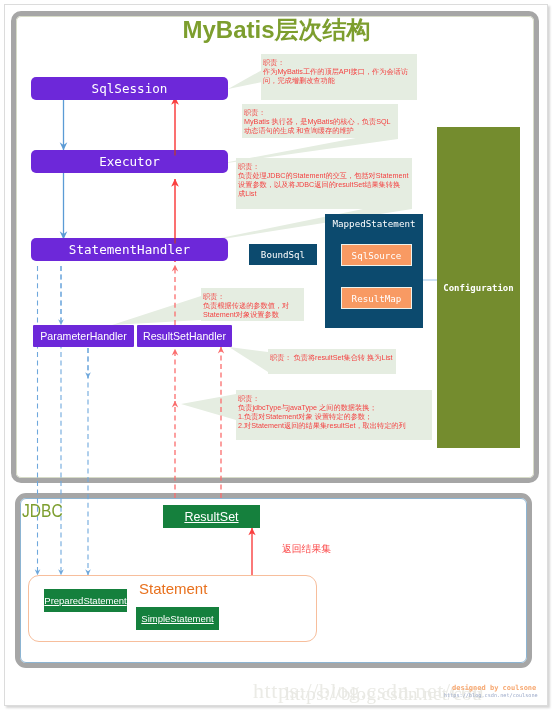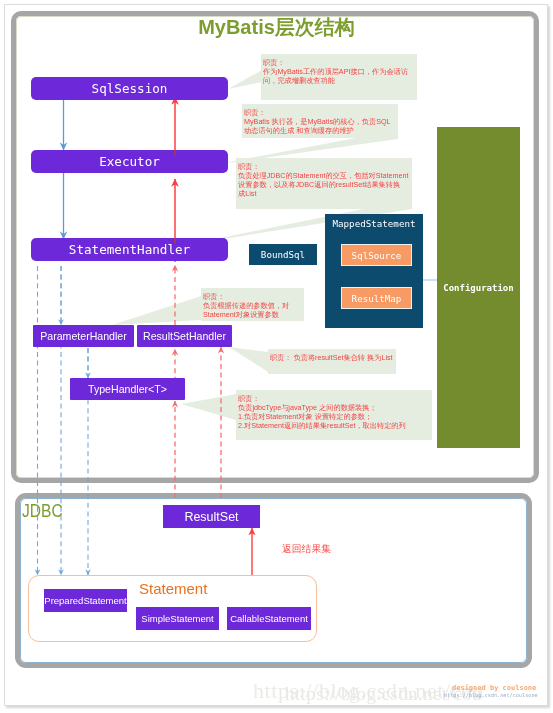--- a/index.html
+++ b/index.html
@@ -12,21 +12,21 @@
          border:1px solid #dcdcdc;box-shadow:1.5px 1.5px 2px rgba(0,0,0,.16);box-sizing:border-box;}
 
   .panel-top{position:absolute;left:11px;top:11px;width:528px;height:472px;
          border:5px solid #a6a6a6;border-radius:10px;box-sizing:border-box;background:#fff;}
   .panel-top-in{position:absolute;left:0;top:0;right:0;bottom:0;border:1px solid #d7dcc8;border-radius:5px;}
   .panel-bot{position:absolute;left:15px;top:493px;width:517px;height:175px;
          border:5px solid #a6a6a6;border-radius:11px;box-sizing:border-box;background:#fff;}
   .panel-bot-in{position:absolute;left:0px;top:0px;right:0px;bottom:0px;border:1.3px solid #8cb4d2;border-radius:6px;background:#fff;box-sizing:border-box;}
 
   .title{position:absolute;left:0;top:14px;width:553px;text-align:center;
-         color:#7d9e2e;font-weight:bold;font-size:20px;letter-spacing:0px;}
+         color:#7d9e2e;font-weight:bold;font-size:24px;letter-spacing:0px;}
 
   .bluebox{position:absolute;background:#6d28d9;border-radius:5px;color:#fff;
            font-family:"DejaVu Sans Mono",monospace;font-size:12.6px;
            display:flex;align-items:center;justify-content:center;}
   .bluebox.sq{border-radius:1px;font-family:"Liberation Sans",sans-serif;font-size:10.6px;}
 
   .greenbox{position:absolute;background:#0c4a6e;color:#fff;
             font-family:"DejaVu Sans Mono",monospace;font-size:9.2px;}
   .orangebox{position:absolute;background:#f89a63;border:1.5px solid #eef3ec;color:#fff;
             font-family:"DejaVu Sans Mono",monospace;font-size:9.2px;
@@ -36,22 +36,22 @@
             display:flex;align-items:center;justify-content:center;}
 
   .callout{position:absolute;background:#e5ede1;color:#f43f3f;font-size:7.2px;
            line-height:9px;padding:4px 3px 4px 2px;box-sizing:border-box;white-space:pre-line;}
 
   .svgl{position:absolute;left:0;top:0;width:553px;height:713px;pointer-events:none;}
 
   .jdbc-label{position:absolute;color:#7d9e2e;font-size:19px;transform:scaleX(0.82);transform-origin:left top;}
   .stmt-box{position:absolute;border:1.2px solid #f7be9c;border-radius:11px;box-sizing:border-box;}
   .stmt-title{position:absolute;color:#e8711e;font-size:15px;font-weight:normal;}
-  .sgreen{position:absolute;background:#6d28d9;color:#fff;font-size:9.5px;
-          display:flex;align-items:center;justify-content:center;}
+  .sgreen{position:absolute;background:#15803d;color:#fff;font-size:9.5px;
+          display:flex;align-items:center;justify-content:center;text-decoration:underline;}
   .redlabel{position:absolute;color:#fb4b4b;font-size:9.8px;}
 
   .wm1{position:absolute;color:#ebebe6;font-size:22px;font-family:"Liberation Serif",serif;letter-spacing:0.6px;white-space:nowrap;}
   .wm1b{position:absolute;color:#e9e9e4;font-size:19px;font-family:"Liberation Serif",serif;letter-spacing:0.4px;white-space:nowrap;}
   .wm2{position:absolute;color:#f7a871;font-size:7px;font-weight:bold;font-family:"DejaVu Sans Mono",monospace;white-space:nowrap;}
   .wm3{position:absolute;color:#9aa8c8;font-size:5.2px;font-family:"DejaVu Sans Mono",monospace;white-space:nowrap;}
 </style>
 </head>
 <body>
 
@@ -112,21 +112,20 @@
     <line x1="418" y1="280" x2="438" y2="280" stroke="#9dc3e6" stroke-width="1"></line>
 
     <line x1="252" y1="576" x2="252" y2="528" stroke="#fa4040" stroke-width="1.4" marker-end="url(#aru)"></line>
   </svg>
 
   <div class="bluebox" style="left:31px;top:77px;width:197px;height:23px;">SqlSession</div>
   <div class="bluebox" style="left:31px;top:150px;width:197px;height:23px;">Executor</div>
   <div class="bluebox" style="left:31px;top:238px;width:197px;height:23px;">StatementHandler</div>
   <div class="bluebox sq" style="left:33px;top:325px;width:101px;height:22px;">ParameterHandler</div>
   <div class="bluebox sq" style="left:137px;top:325px;width:95px;height:22px;">ResultSetHandler</div>
-  <div class="bluebox sq" style="left:70px;top:378px;width:115px;height:22px;">TypeHandler&lt;T&gt;</div>
 
   <svg class="svgl">
     <line x1="175" y1="150" x2="175" y2="155.5" stroke="#b03a42" stroke-width="1.5"></line>
     <line x1="175" y1="238" x2="175" y2="243.5" stroke="#b03a42" stroke-width="1.5"></line>
   </svg>
 
   <div class="greenbox" style="left:249px;top:244px;width:68px;height:21px;display:flex;align-items:center;justify-content:center;">BoundSql</div>
   <div class="greenbox" style="left:325px;top:214px;width:98px;height:114px;">
     <div style="text-align:center;margin-top:4px;">MappedStatement</div>
     <div class="orangebox" style="left:16px;top:30px;width:69px;height:20px;">SqlSource</div>
@@ -153,19 +152,18 @@
 1.负责对Statement对象 设置特定的参数；
 2.对Statement返回的结果集resultSet，取出特定的列</div>
 
   <div class="jdbc-label" style="left:22px;top:500px;">JDBC</div>
   <div class="sgreen" style="left:163px;top:505px;width:97px;height:23px;font-size:12.5px;">ResultSet</div>
   <div class="redlabel" style="left:254px;top:543px;padding-left:28px;">返回结果集</div>
   <div class="stmt-box" style="left:28px;top:575px;width:289px;height:67px;"></div>
   <div class="stmt-title" style="left:139px;top:580px;">Statement</div>
   <div class="sgreen" style="left:44px;top:589px;width:83px;height:23px;">PreparedStatement</div>
   <div class="sgreen" style="left:136px;top:607px;width:83px;height:23px;">SimpleStatement</div>
-  <div class="sgreen" style="left:227px;top:607px;width:84px;height:23px;">CallableStatement</div>
 
   <div class="wm1" style="left:253px;top:678px;">https://blog.csdn.net/cou</div>
   <div class="wm1b" style="left:285px;top:683px;">https://blog.csdn.net/cou</div>
   <div class="wm2" style="left:452px;top:684px;">designed by coulsone</div>
   <div class="wm3" style="left:444px;top:692px;">https://blog.csdn.net/coulsone</div>
 </div>
 
 </body></html>

